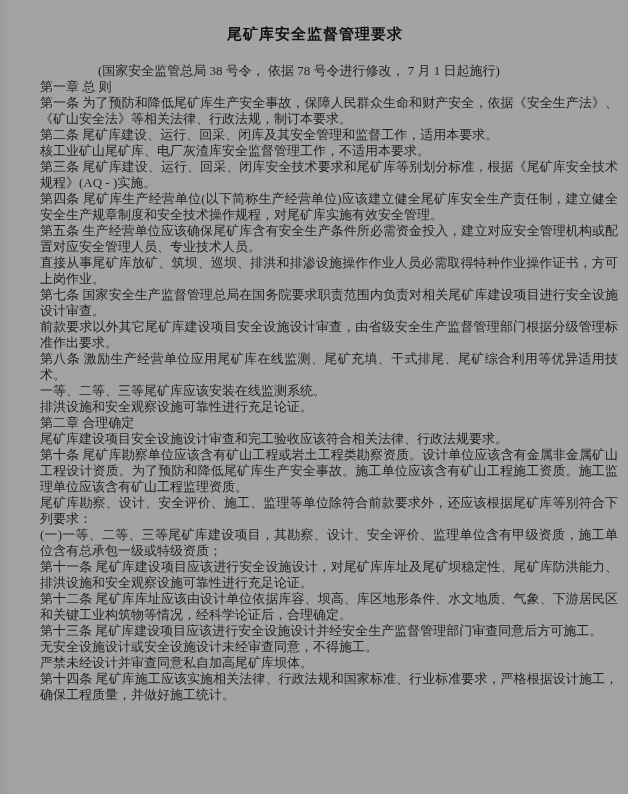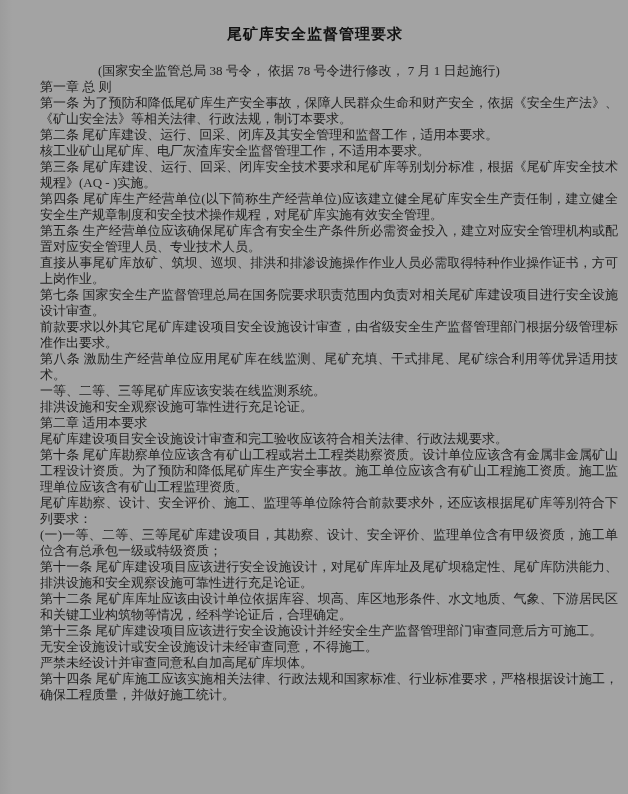--- a/index.html
+++ b/index.html
@@ -67,21 +67,21 @@
       <p class="para">核工业矿山尾矿库、电厂灰渣库安全监督管理工作，不适用本要求。</p>
       <p class="para">第三条 尾矿库建设、运行、回采、闭库安全技术要求和尾矿库等别划分标准，根据《尾矿库安全技术规程》(AQ - )实施。</p>
       <p class="para">第四条 尾矿库生产经营单位(以下简称生产经营单位)应该建立健全尾矿库安全生产责任制，建立健全安全生产规章制度和安全技术操作规程，对尾矿库实施有效安全管理。</p>
       <p class="para">第五条 生产经营单位应该确保尾矿库含有安全生产条件所必需资金投入，建立对应安全管理机构或配置对应安全管理人员、专业技术人员。</p>
       <p class="para">直接从事尾矿库放矿、筑坝、巡坝、排洪和排渗设施操作作业人员必需取得特种作业操作证书，方可上岗作业。</p>
       <p class="para">第七条 国家安全生产监督管理总局在国务院要求职责范围内负责对相关尾矿库建设项目进行安全设施设计审查。</p>
       <p class="para">前款要求以外其它尾矿库建设项目安全设施设计审查，由省级安全生产监督管理部门根据分级管理标准作出要求。</p>
       <p class="para">第八条 激励生产经营单位应用尾矿库在线监测、尾矿充填、干式排尾、尾矿综合利用等优异适用技术。</p>
       <p class="para">一等、二等、三等尾矿库应该安装在线监测系统。</p>
       <p class="para">排洪设施和安全观察设施可靠性进行充足论证。</p>
-      <p class="para chapter">第二章 适用本要求</p>
+      <p class="para chapter">第二章 合理确定</p>
       <p class="para">尾矿库建设项目安全设施设计审查和完工验收应该符合相关法律、行政法规要求。</p>
       <p class="para">第十条 尾矿库勘察单位应该含有矿山工程或岩土工程类勘察资质。设计单位应该含有金属非金属矿山工程设计资质。为了预防和降低尾矿库生产安全事故。施工单位应该含有矿山工程施工资质。施工监理单位应该含有矿山工程监理资质。</p>
       <p class="para">尾矿库勘察、设计、安全评价、施工、监理等单位除符合前款要求外，还应该根据尾矿库等别符合下列要求：</p>
       <p class="para">(一)一等、二等、三等尾矿库建设项目，其勘察、设计、安全评价、监理单位含有甲级资质，施工单位含有总承包一级或特级资质；</p>
       <p class="para">第十一条 尾矿库建设项目应该进行安全设施设计，对尾矿库库址及尾矿坝稳定性、尾矿库防洪能力、排洪设施和安全观察设施可靠性进行充足论证。</p>
       <p class="para">第十二条 尾矿库库址应该由设计单位依据库容、坝高、库区地形条件、水文地质、气象、下游居民区和关键工业构筑物等情况，经科学论证后，合理确定。</p>
       <p class="para">第十三条 尾矿库建设项目应该进行安全设施设计并经安全生产监督管理部门审查同意后方可施工。</p>
       <p class="para">无安全设施设计或安全设施设计未经审查同意，不得施工。</p>
       <p class="para">严禁未经设计并审查同意私自加高尾矿库坝体。</p>
       <p class="para">第十四条 尾矿库施工应该实施相关法律、行政法规和国家标准、行业标准要求，严格根据设计施工，确保工程质量，并做好施工统计。</p>

